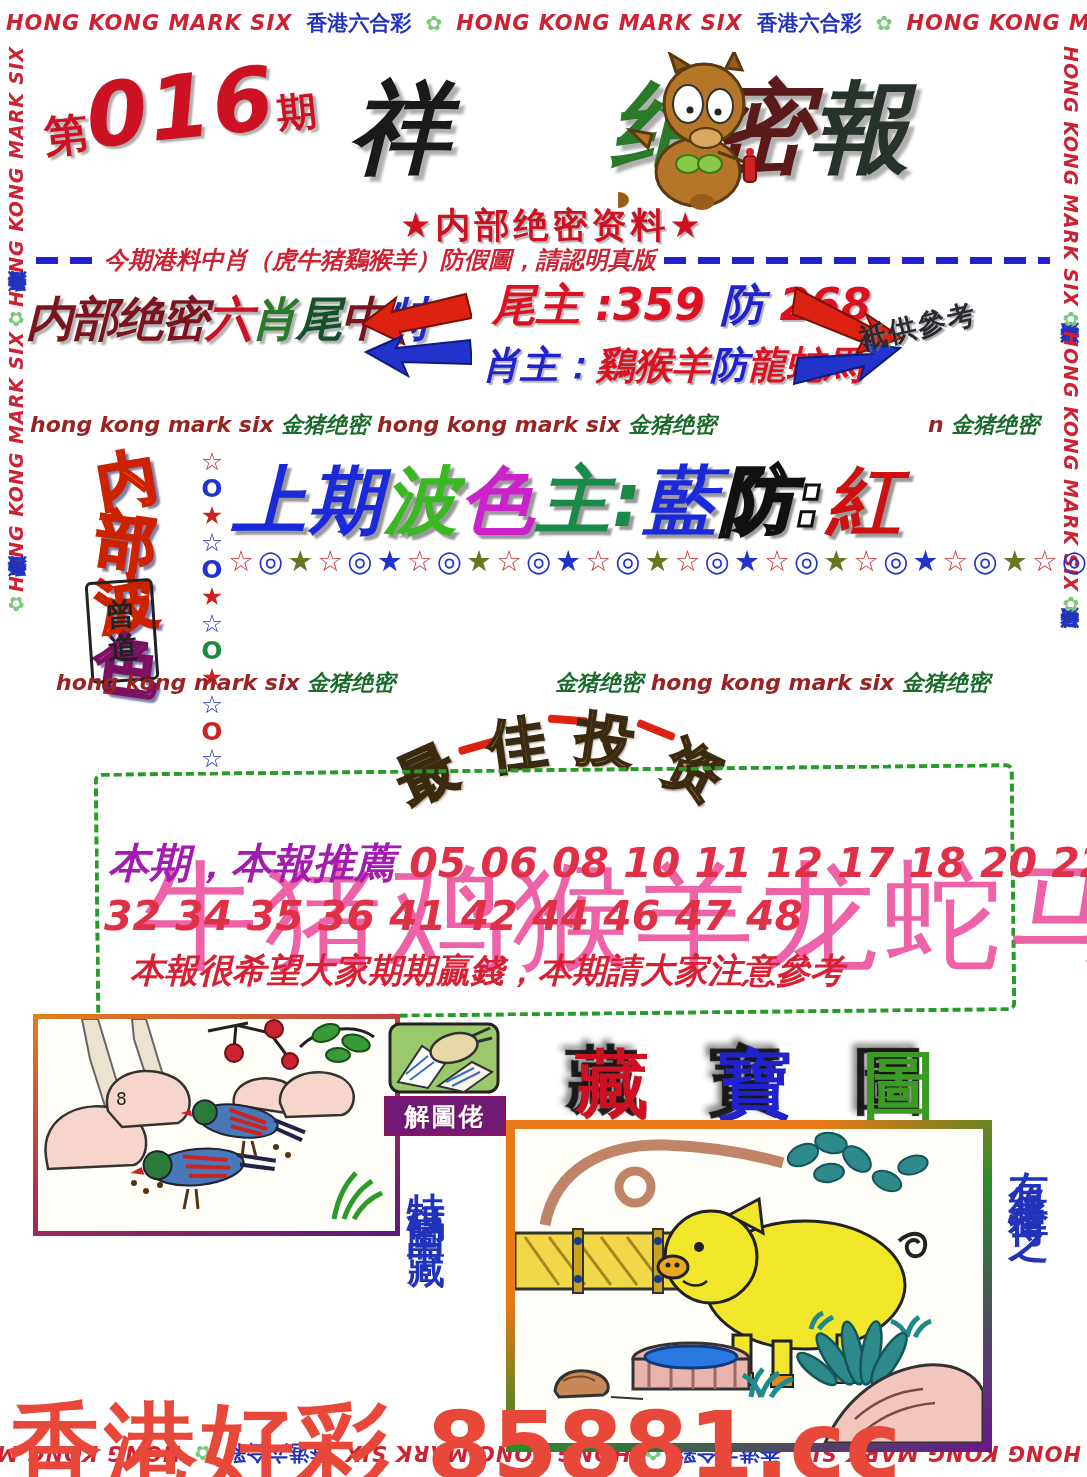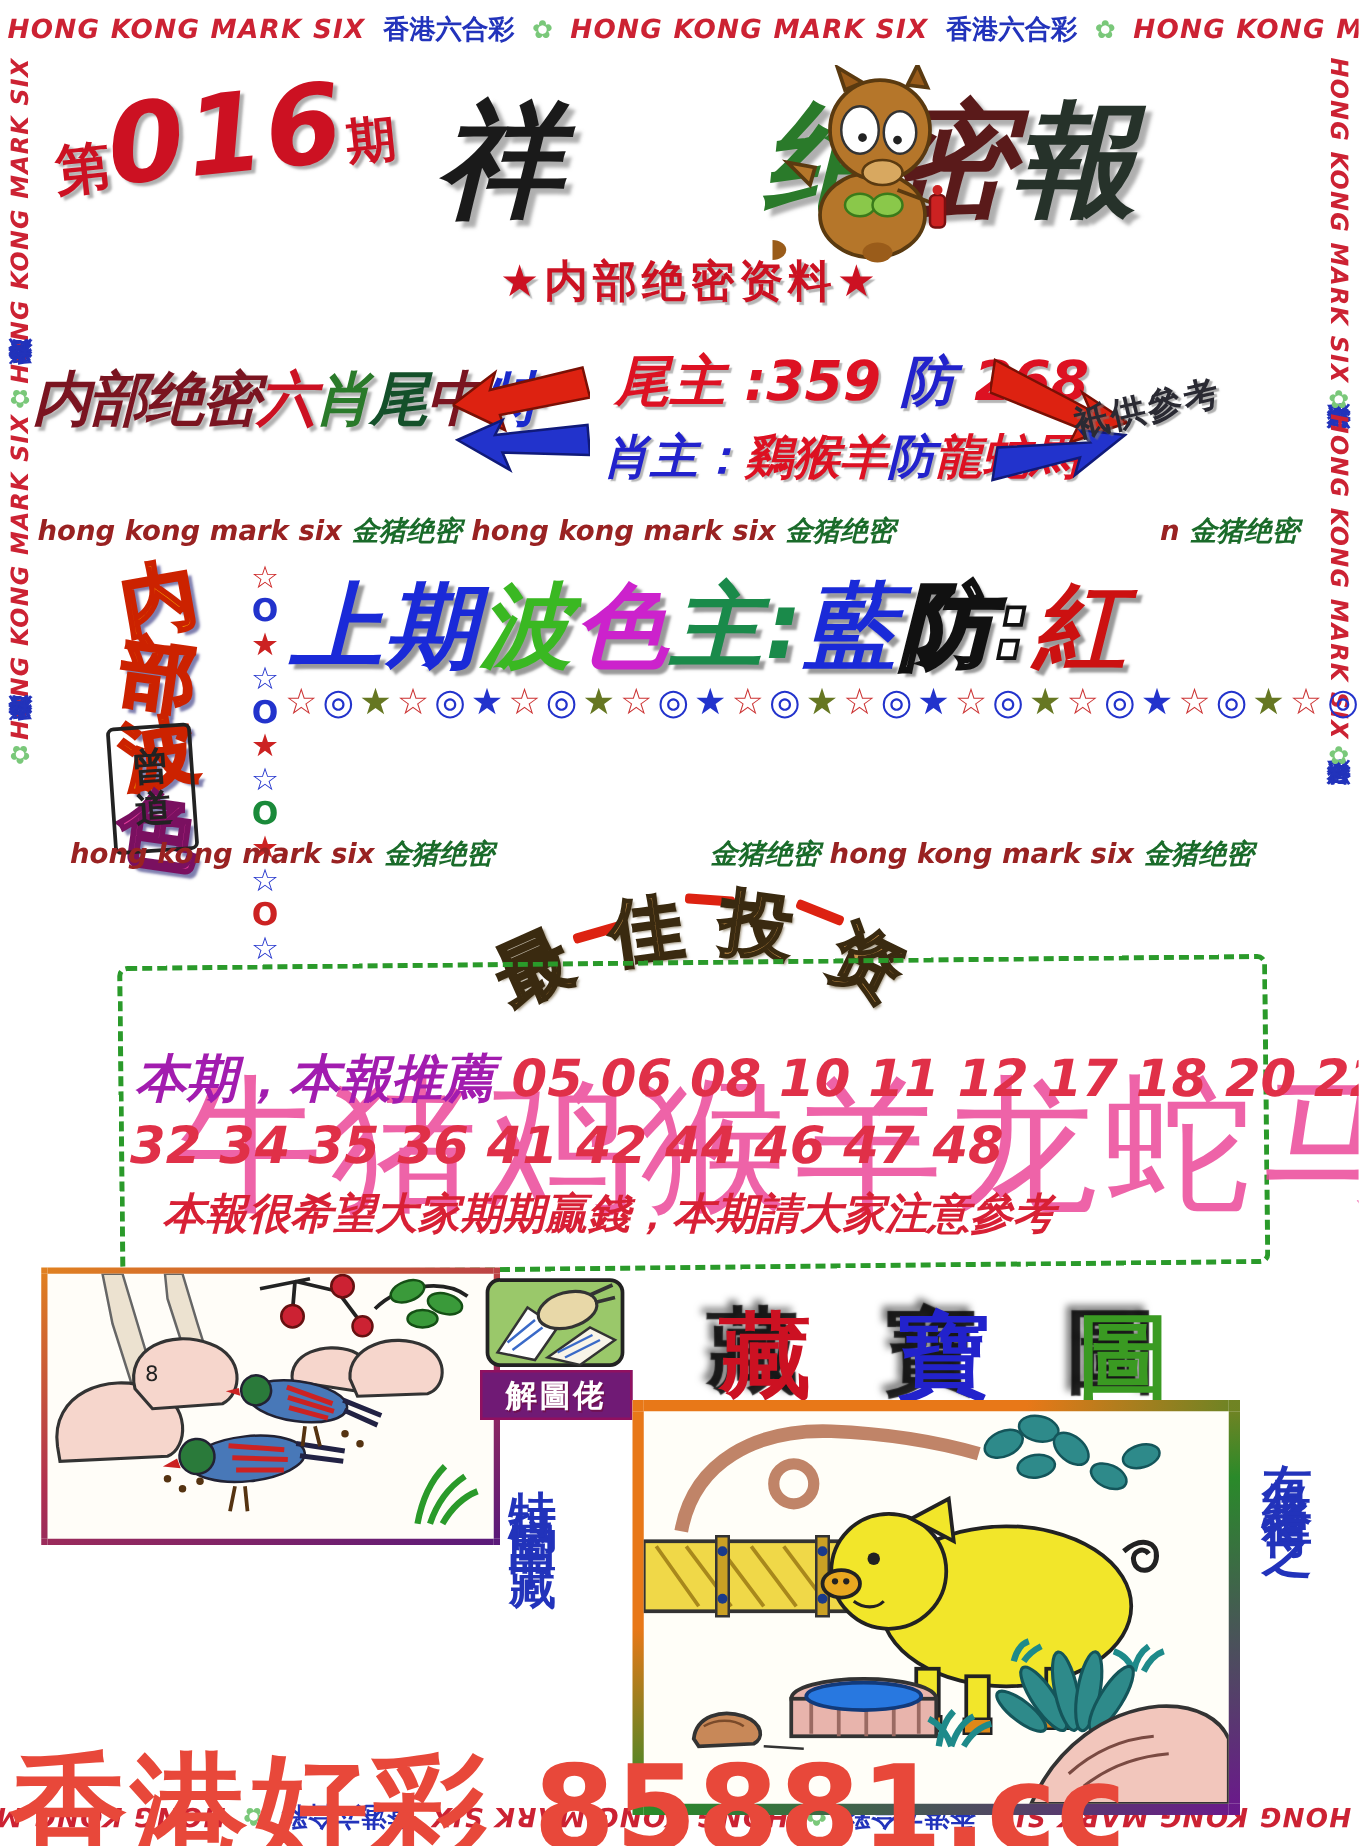--- a/index.html
+++ b/index.html
@@ -81,21 +81,21 @@
   #wave-row2{left:232px;top:578px;}
   .w-blue{color:#1a2ad8;} .w-green{color:#3ab822;} .w-mag{color:#cc22cc;}
   .w-dgreen{color:#1a8a4a;} .w-red{color:#cc1111;}
   .w-outline{color:#fff;-webkit-text-stroke:3px #111;}
   #sep-row{left:228px;top:544px;white-space:nowrap;font-size:29px;font-weight:bold;letter-spacing:4px;}
   #sep-row span:nth-child(6n+1),#sep-row span:nth-child(6n+4){color:#cc3333;}
   #sep-row span:nth-child(6n+2),#sep-row span:nth-child(6n+5){color:#2233cc;}
   #sep-row span:nth-child(6n+3){color:#667722;}
   #sep-row span:nth-child(6n){color:#2233cc;}
   #wm-row2-left{left:28px;top:668px;margin-left:28px;}
-  #wm-row2-right{left:568px;top:668px;}
+  #wm-row2-right{left:555px;top:668px;}
 
   
   .banner-ch{position:absolute;font-size:58px;font-weight:bold;color:#c8924a;
              -webkit-text-stroke:2px #3a2a10;text-shadow:2px 2px 2px rgba(80,60,20,.5);}
   .banner-dash{position:absolute;width:40px;height:8px;background:#dd2211;border-radius:3px;}
   #green-box{left:95px;top:768px;width:912px;height:240px;border:4px dashed #2a9a2a;
              border-radius:8px;transform:rotate(-.6deg);}
   #rec-watermark{left:140px;top:838px;width:920px;font-size:118px;color:#ec4899;opacity:.85;
                  white-space:nowrap;letter-spacing:6px;z-index:0;}
   .rec-line{white-space:nowrap;z-index:2;font-weight:bold;font-style:italic;}
@@ -184,20 +184,25 @@
       <ellipse cx="56' " cy="148" rx="11" ry="8" fill="#9a5c1a"></ellipse>
     <ellipse cx="70" cy="112" rx="12" ry="9" fill="#8ac84a" stroke="#3a7a1a" stroke-width="2"></ellipse>
     <ellipse cx="92" cy="112" rx="12" ry="9" fill="#8ac84a" stroke="#3a7a1a" stroke-width="2"></ellipse>
     <line x1="100" y1="100" x2="132" y2="112" stroke="#5a3a10" stroke-width="3"></line>
     <rect x="126" y="104" width="12" height="26" rx="4" fill="#cc2222" stroke="#7a1010" stroke-width="2"></rect>
     <circle cx="132" cy="100" r="4" fill="#cc2222"></circle>
   </svg>
 
   <div id="subtitle" class="abs">★内部绝密资料★</div>
 
+  <div id="notice-row" class="abs">
+    <div class="dash-blue d1"></div>
+    <div id="notice-text">今期港料中肖（虎牛猪鷄猴羊）防假圖，請認明真版</div>
+    <div class="dash-blue d2"></div>
+  </div>
 
   <div id="headline" class="abs">
     <span class="h-maroon">内</span><span class="h-maroon">部</span><span class="h-maroon">绝</span><span class="h-maroon">密</span><span class="h-red">六</span><span class="h-green">肖</span><span class="h-dgreen">尾</span><span class="h-maroon">中</span><span class="h-blue">特</span>
   </div>
 
   <svg class="arrow-svg" style="left:362px;top:292px;" width="110" height="100" viewBox="0 0 110 100">
     <polygon points="0,32 34,6 30,20 104,2 110,26 38,40 42,52" fill="#dd2211" stroke="#7a1005" stroke-width="2"></polygon>
     <polygon points="4,60 40,44 34,56 108,48 110,72 40,70 46,84" fill="#2233cc" stroke="#101a7a" stroke-width="2"></polygon>
   </svg>
 

